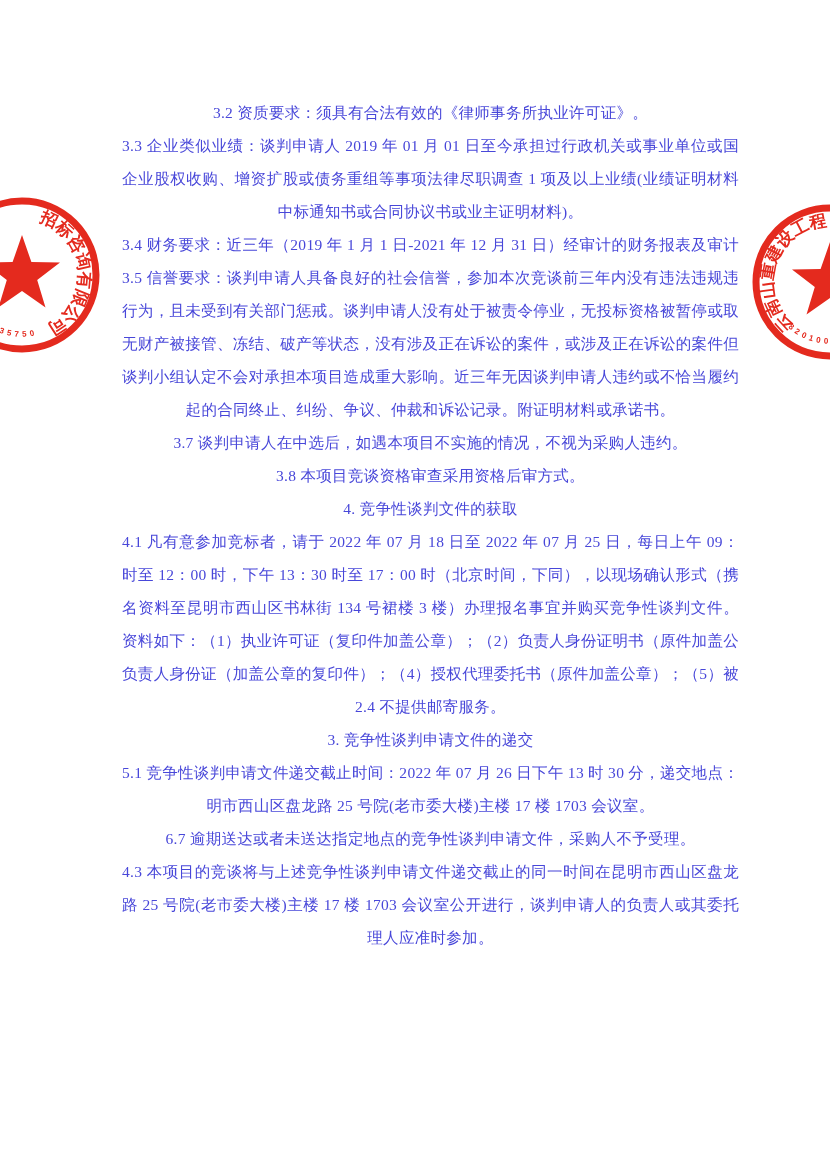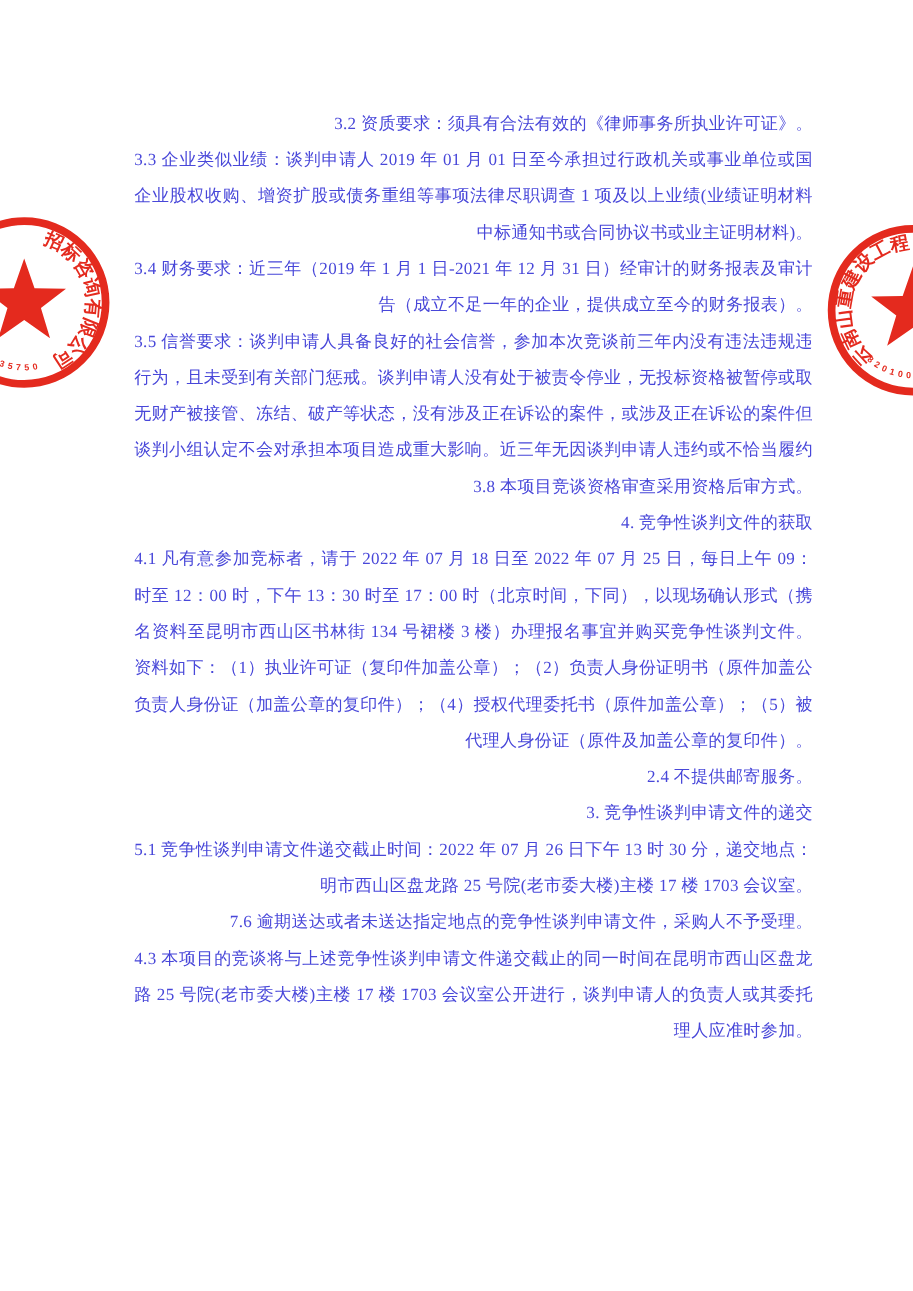--- a/index.html
+++ b/index.html
@@ -11,21 +11,21 @@
     font-family:"Liberation Serif", serif;
   }
   .doc-body{
     position:absolute;
     left:122px;top:96px;width:617px;
     color:#4847d9;
     font-size:15.5px;
     line-height:33px;
     letter-spacing:0.3px;
   }
-  .ln{height:33px;overflow:hidden;text-align:right;}
+  .ln{height:33px;overflow:hidden;text-align:center;}
   .ln.j{text-align:justify;text-align-last:justify;}
   .seal{position:absolute;pointer-events:none;}
   .seal text{font-family:"Liberation Sans", sans-serif;font-weight:bold;}
   .seal-left{left:-78px;top:175px;}
   .seal-right{left:730px;top:182px;}
 </style>
 </head>
 <body>
 
 <div class="page">
@@ -67,66 +67,68 @@
     </div>
 
     <div>
       <div class="ln j">3.3 企业类似业绩：谈判申请人 2019 年 01 月 01 日至今承担过行政机关或事业单位或国有</div>
       <div class="ln j">企业股权收购、增资扩股或债务重组等事项法律尽职调查 1 项及以上业绩(业绩证明材料为：</div>
       <div class="ln">中标通知书或合同协议书或业主证明材料)。</div>
     </div>
 
     <div>
       <div class="ln j">3.4 财务要求：近三年（2019 年 1 月 1 日-2021 年 12 月 31 日）经审计的财务报表及审计报</div>
-      <div class="ln">告（成立不足一年的企业，提供成立至今的财务报表）。</div>
     </div>
 
     <div>
       <div class="ln j">3.5 信誉要求：谈判申请人具备良好的社会信誉，参加本次竞谈前三年内没有违法违规违纪</div>
       <div class="ln j">行为，且未受到有关部门惩戒。谈判申请人没有处于被责令停业，无投标资格被暂停或取消，</div>
       <div class="ln j">无财产被接管、冻结、破产等状态，没有涉及正在诉讼的案件，或涉及正在诉讼的案件但经</div>
       <div class="ln j">谈判小组认定不会对承担本项目造成重大影响。近三年无因谈判申请人违约或不恰当履约引</div>
+      <div class="ln">起的合同终止、纠纷、争议、仲裁和诉讼记录。附证明材料或承诺书。</div>
     </div>
 
     <div>
     </div>
 
+    <div>
+      <div class="ln">3.7 谈判申请人在中选后，如遇本项目不实施的情况，不视为采购人违约。</div>
+    </div>
 
     <div>
       <div class="ln">3.8 本项目竞谈资格审查采用资格后审方式。</div>
     </div>
 
     <div>
       <div class="ln">4.  竞争性谈判文件的获取</div>
     </div>
 
     <div>
       <div class="ln j">4.1 凡有意参加竞标者，请于 2022 年 07 月 18 日至 2022 年 07 月 25 日，每日上午 09：00</div>
       <div class="ln j">时至 12：00 时，下午 13：30 时至 17：00 时（北京时间，下同），以现场确认形式（携带报</div>
       <div class="ln j">名资料至昆明市西山区书林街 134 号裙楼 3 楼）办理报名事宜并购买竞争性谈判文件。报名</div>
       <div class="ln j">资料如下：（1）执业许可证（复印件加盖公章）；（2）负责人身份证明书（原件加盖公章）；（3）</div>
       <div class="ln j">负责人身份证（加盖公章的复印件）；（4）授权代理委托书（原件加盖公章）；（5）被授权</div>
-      <div class="ln">代理人身份证（原件及加盖公章的复印件）。</div>
     </div>
 
     <div>
       <div class="ln">2.4 不提供邮寄服务。</div>
     </div>
 
     <div>
       <div class="ln">3.  竞争性谈判申请文件的递交</div>
     </div>
 
     <div>
       <div class="ln j">5.1 竞争性谈判申请文件递交截止时间：2022 年 07 月 26 日下午 13 时 30 分，递交地点：昆</div>
       <div class="ln">明市西山区盘龙路 25 号院(老市委大楼)主楼 17 楼 1703 会议室。</div>
     </div>
 
     <div>
-      <div class="ln">7.6 逾期送达或者未送达指定地点的竞争性谈判申请文件，采购人不予受理。</div>
+      <div class="ln">6.7 逾期送达或者未送达指定地点的竞争性谈判申请文件，采购人不予受理。</div>
     </div>
 
     <div>
       <div class="ln j">4.3 本项目的竞谈将与上述竞争性谈判申请文件递交截止的同一时间在昆明市西山区盘龙</div>
       <div class="ln j">路 25 号院(老市委大楼)主楼 17 楼 1703 会议室公开进行，谈判申请人的负责人或其委托代</div>
       <div class="ln">理人应准时参加。</div>
     </div>
 
   </div>
 </div>

